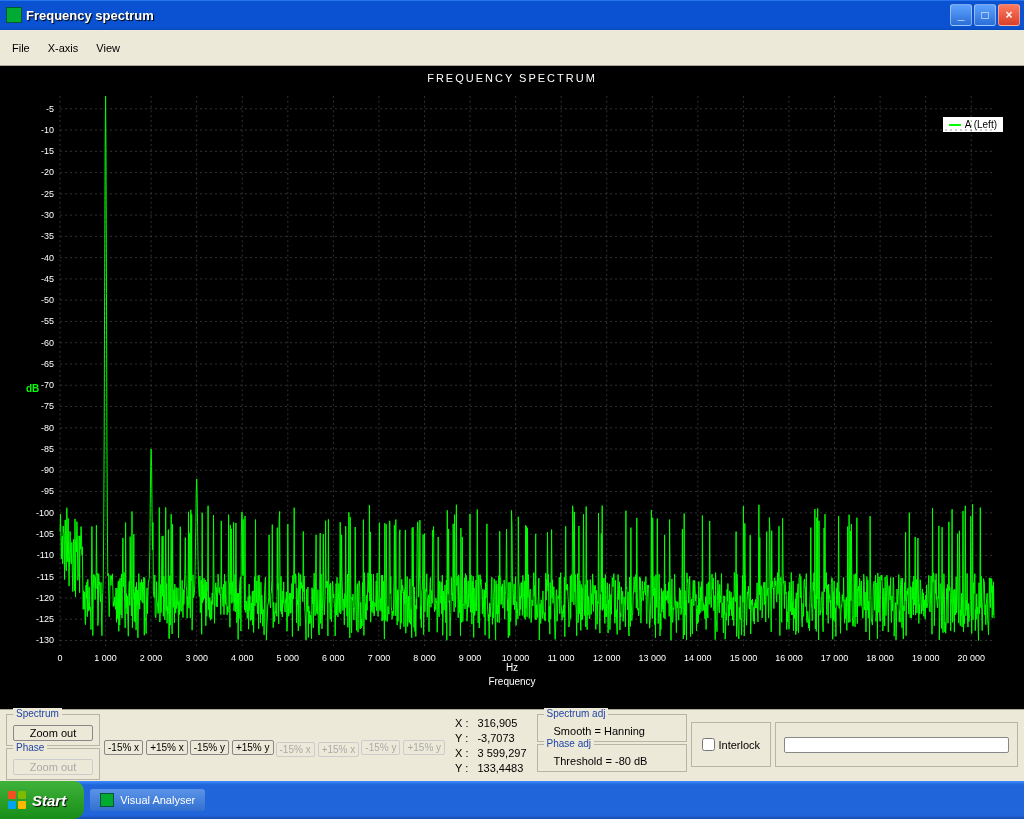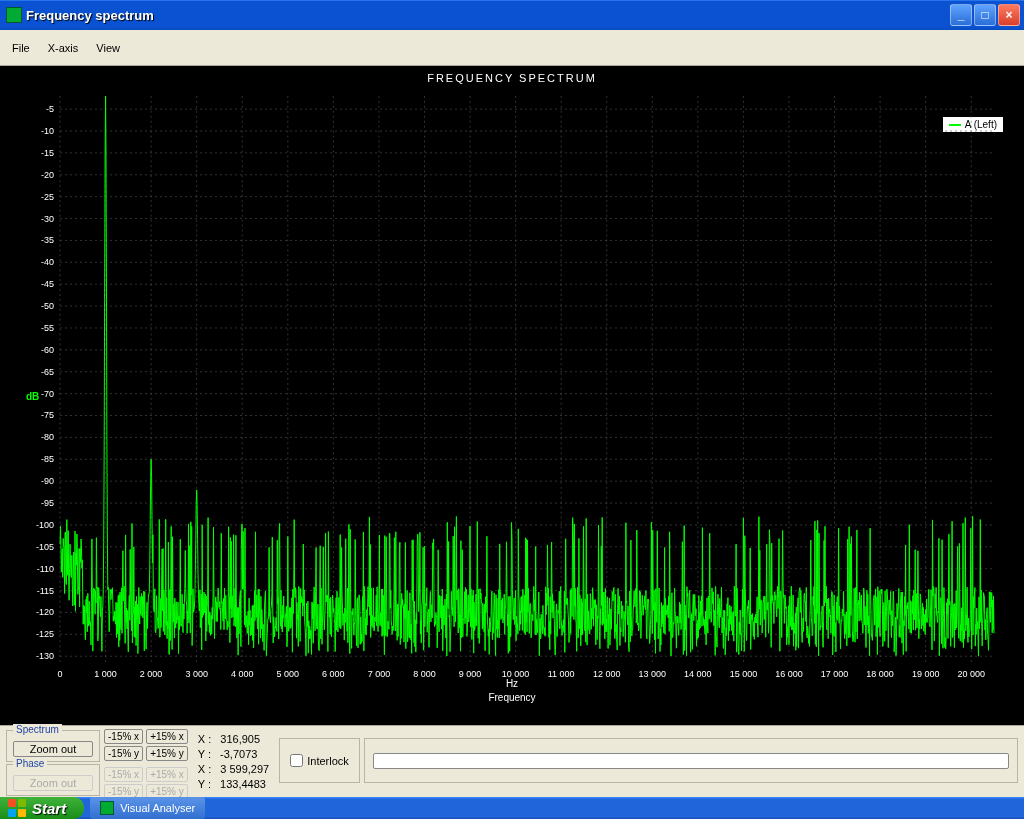--- a/index.html
+++ b/index.html
@@ -27,34 +27,34 @@
   .x-label { position:absolute; bottom: 22px; left:0; right:0; text-align:center; color:#fff; font-size:10px;}
   .legend-box { position:absolute; right: 20px; top: 50px; background: #fff; padding: 2px 6px; font-size: 10px; display:flex; align-items:center; gap:4px; border:1px solid #000;}
   .legend-line { width: 12px; height: 2px; background: #0f0; }
   svg.plot { position:absolute; left: 60px; right: 30px; top: 30px; bottom: 60px; width: calc(100% - 90px); height: calc(100% - 90px); }
 
   
   .controls { height: 72px; background: #ece9d8; display: flex; padding: 4px 6px; gap: 4px; border-top: 1px solid #aca899;}
   .groupbox { border: 1px solid #b9b5a6; position: relative; padding: 10px 6px 4px 6px; display:flex; flex-direction:column; gap:2px; }
   .groupbox .gb-title { position:absolute; top:-7px; left:6px; background:#ece9d8; padding:0 3px; color:#2245a6; font-size:10px; }
   .gb-spectrum, .gb-phase { min-width: 94px; }
-  .gb-zoombtns { display:flex; flex-direction:column; gap:2px; justify-content:center; padding-top:4px;}
+  .gb-zoombtns { display:flex; gap:2px; justify-content:center; padding-top:4px;}
   .row { display:flex; align-items:center; gap:3px; }
   .tinybtn { font-size:10px; padding:0 3px; height:15px; background:#ece9d8; border:1px solid #888; border-radius:2px; cursor:pointer; }
   .tinybtn.disabled { color:#aaa; border-color:#ccc; }
   .zobtn { font-size:11px; padding:1px 6px; background:#ece9d8; border:1px solid #888; border-radius:2px; cursor:pointer;}
   .zobtn.disabled{ color:#aaa; border-color:#ccc;}
   .readout { font-size:11px; color:#000; }
   .gb-adj { min-width: 150px; }
   .interlock { display:flex; align-items:center; gap:4px; padding: 0 10px; border:1px solid #b9b5a6; height: 45px; margin-top:8px;}
   .progress-outer { flex:1; height:45px; margin-top:8px; border:1px solid #b9b5a6; display:flex; align-items:center; padding:0 8px;}
   .progress { width: 100%; height: 16px; background:#fff; border:1px solid #888; border-radius:2px; }
 
   
-  .taskbar { height: 22px; background: linear-gradient(to bottom, #3a8dff 0%, #2165db 10%, #2165db 90%, #174bb0 100%); display:flex; align-items:center; color:#fff;}
+  .taskbar { height: 38px; background: linear-gradient(to bottom, #3a8dff 0%, #2165db 10%, #2165db 90%, #174bb0 100%); display:flex; align-items:center; color:#fff;}
   .startbtn { height:100%; padding: 0 18px 0 8px; background: linear-gradient(to bottom,#3fb23a,#188e18); border-radius: 0 10px 10px 0; display:flex; align-items:center; gap:6px; font-weight:bold; font-style:italic; font-size:15px; text-shadow:1px 1px 1px #000; cursor:pointer;}
   .start-logo { width:18px; height:18px; position:relative; }
   .start-logo span{position:absolute;width:8px;height:8px;border-radius:1px;}
   .sl-r{background:#f25022;left:0;top:0;} .sl-g{background:#7fba00;right:0;top:0;} .sl-b{background:#00a4ef;left:0;bottom:0;} .sl-y{background:#ffb900;right:0;bottom:0;}
   .task { margin-left:6px; height:22px; padding:0 10px; background: linear-gradient(to bottom,#5b93e8,#3270d0); border-radius:3px; display:flex; align-items:center; gap:6px; font-size:11px; cursor:pointer;}
   .tray { margin-left:auto; height:100%; padding:0 10px; background: linear-gradient(to bottom,#1a9ae8,#0f7ac8); display:flex; align-items:center; gap:6px; font-size:11px;}
   .tray .clock{font-size:12px;}
   .tray .ico{width:14px;height:14px;background:#ddd;border:1px solid #888;border-radius:2px;}
   .tray .sv{font-weight:bold;}
   .tray .ati{background:#d40000;color:#fff;font-size:9px;font-weight:bold;padding:0 2px;border-radius:2px;border:1px solid #800;}
@@ -217,20 +217,30 @@
     </div>
   </div>
 
   <div style="display:flex;flex-direction:column;justify-content:space-around;padding:2px 6px;">
     <div class="row readout"><span>X :</span>&nbsp;<span>316,905</span></div>
     <div class="row readout"><span>Y :</span>&nbsp;<span>-3,7073</span></div>
     <div class="row readout"><span>X :</span>&nbsp;<span>3 599,297</span></div>
     <div class="row readout"><span>Y :</span>&nbsp;<span>133,4483</span></div>
   </div>
 
+  <div style="display:flex;flex-direction:column;gap:2px;">
+    <div class="groupbox gb-adj">
+      <div class="gb-title">Spectrum adj</div>
+      <div class="readout" style="padding-left:10px;">Smooth = Hanning</div>
+    </div>
+    <div class="groupbox gb-adj">
+      <div class="gb-title">Phase adj</div>
+      <div class="readout" style="padding-left:10px;">Threshold = -80 dB</div>
+    </div>
+  </div>
 
   <div class="interlock">
     <input type="checkbox" style="">
     <span>Interlock</span>
   </div>
 
   <div class="progress-outer">
     <div class="progress"></div>
   </div>
 </div>

